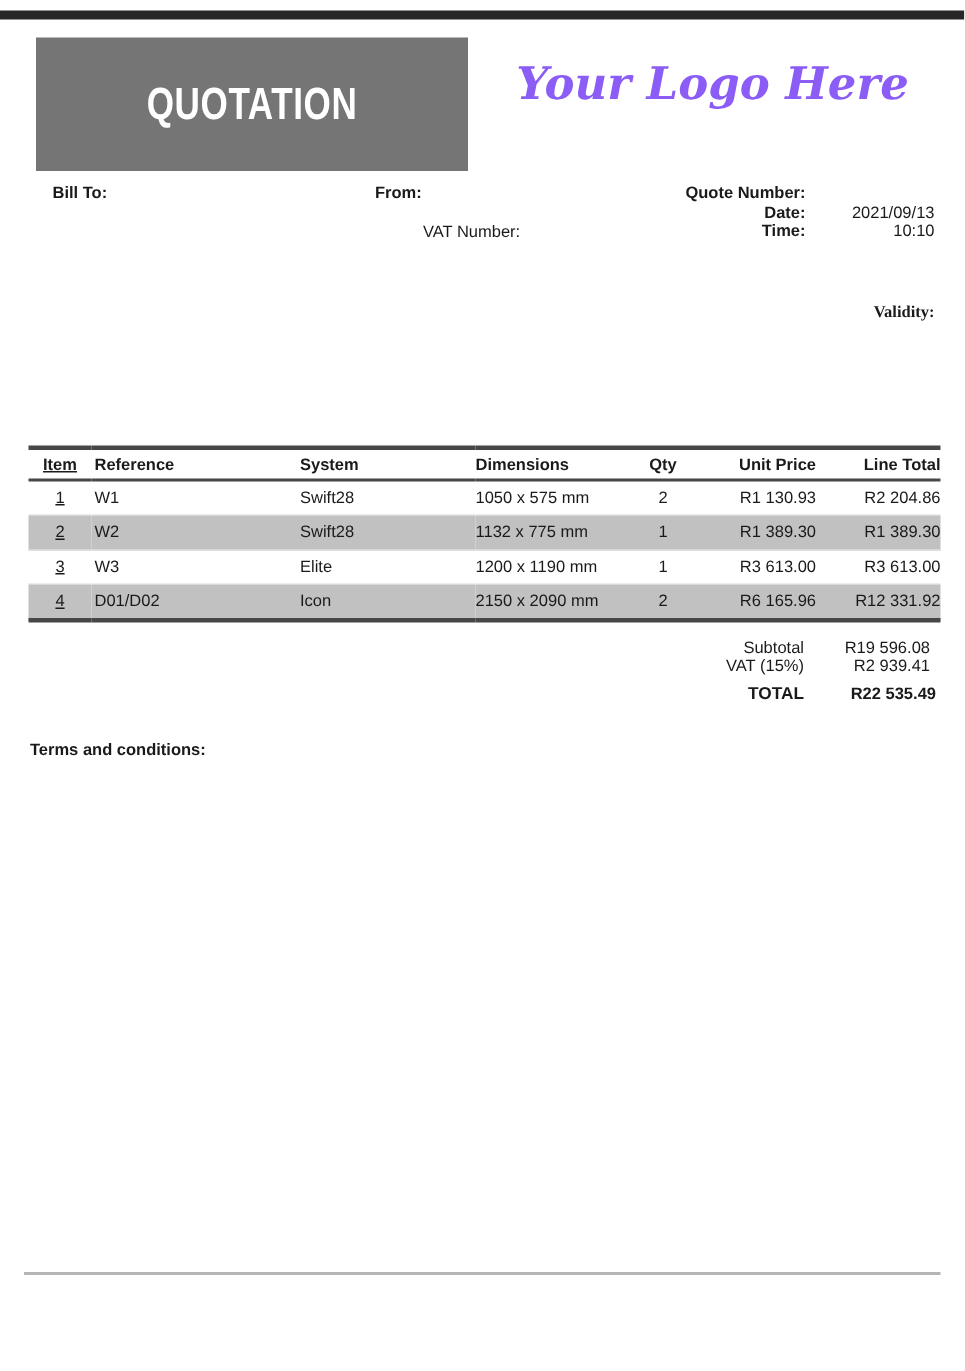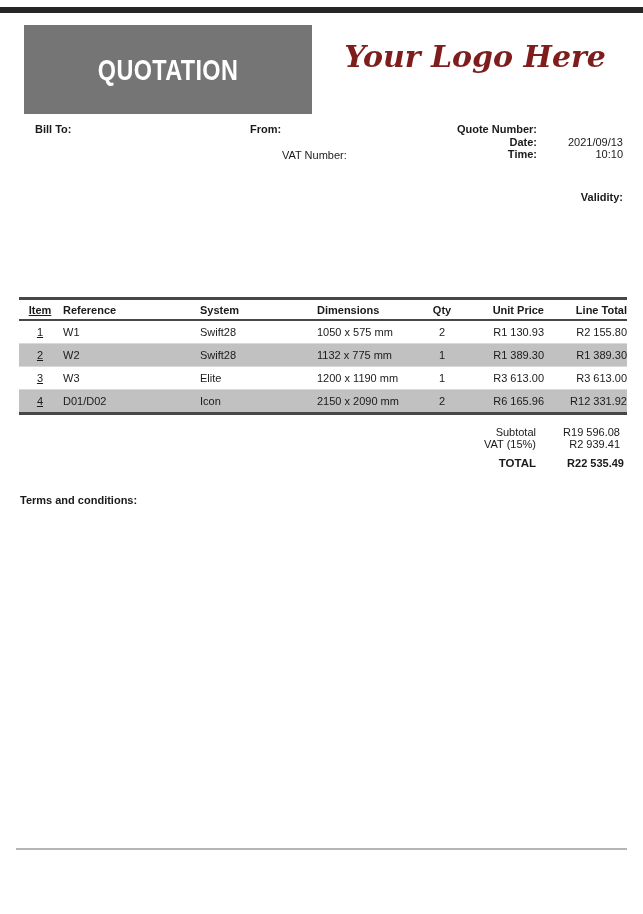--- a/index.html
+++ b/index.html
@@ -18,21 +18,21 @@
   }
   .quote-box .title{
     color:#ffffff;font-weight:bold;font-size:30px;letter-spacing:0.5px;
     transform:scaleX(0.78);transform-origin:center;white-space:nowrap;
   }
 
   
   .logo-wrap{position:absolute;left:325px;top:40px;width:300px;text-align:center;}
   .logo-text{
     font-family:"DejaVu Serif",serif;font-style:italic;font-weight:bold;
-    font-size:30px;line-height:34px;color:#7f1d1d;white-space:nowrap;
+    font-size:30px;line-height:34px;color:#8b5cf6;white-space:nowrap;
   }
   .logo-sub{font-size:11px;line-height:12px;color:#1c1c30;margin-top:3px;}
 
   
   .lbl{position:absolute;font-size:11px;line-height:12px;white-space:nowrap;}
   .b{font-weight:bold;}
   .r{text-align:right;}
 
   
   .quote-table{
@@ -79,21 +79,21 @@
 
   <div class="lbl b" style="left:35px;top:123px;">Bill To:</div>
   <div class="lbl b" style="left:250px;top:123px;">From:</div>
   <div class="lbl" style="left:282px;top:149px;">VAT Number:</div>
 
   <div class="lbl b r" style="right:106px;top:123px;">Quote Number:</div>
   <div class="lbl b r" style="right:106px;top:136px;">Date:</div>
   <div class="lbl r" style="right:20px;top:136px;">2021/09/13</div>
   <div class="lbl b r" style="right:106px;top:148px;">Time:</div>
   <div class="lbl r" style="right:20px;top:148px;">10:10</div>
-  <div class="lbl b r" style="right:20px;top:191px;">Validity:</div>
+  <div class="lbl b r" style="right:20px;top:202px;font-family:Liberation Serif, serif;">Validity:</div>
 
   <table class="quote-table">
     <thead>
       <tr>
         <th class="c-item">Item</th>
         <th class="c-ref">Reference</th>
         <th class="c-sys">System</th>
         <th class="c-dim">Dimensions</th>
         <th class="c-qty">Qty</th>
         <th class="c-price">Unit Price</th>
@@ -101,21 +101,21 @@
       </tr>
     </thead>
     <tbody>
       <tr>
         <td class="c-item">1</td>
         <td class="c-ref">W1</td>
         <td class="c-sys">Swift28</td>
         <td class="c-dim">1050 x 575 mm</td>
         <td class="c-qty">2</td>
         <td class="c-price">R1 130.93</td>
-        <td class="c-total">R2 155.80</td>
+        <td class="c-total">R2 204.86</td>
       </tr>
       <tr class="alt">
         <td class="c-item">2</td>
         <td class="c-ref">W2</td>
         <td class="c-sys">Swift28</td>
         <td class="c-dim">1132 x 775 mm</td>
         <td class="c-qty">1</td>
         <td class="c-price">R1 389.30</td>
         <td class="c-total">R1 389.30</td>
       </tr>

